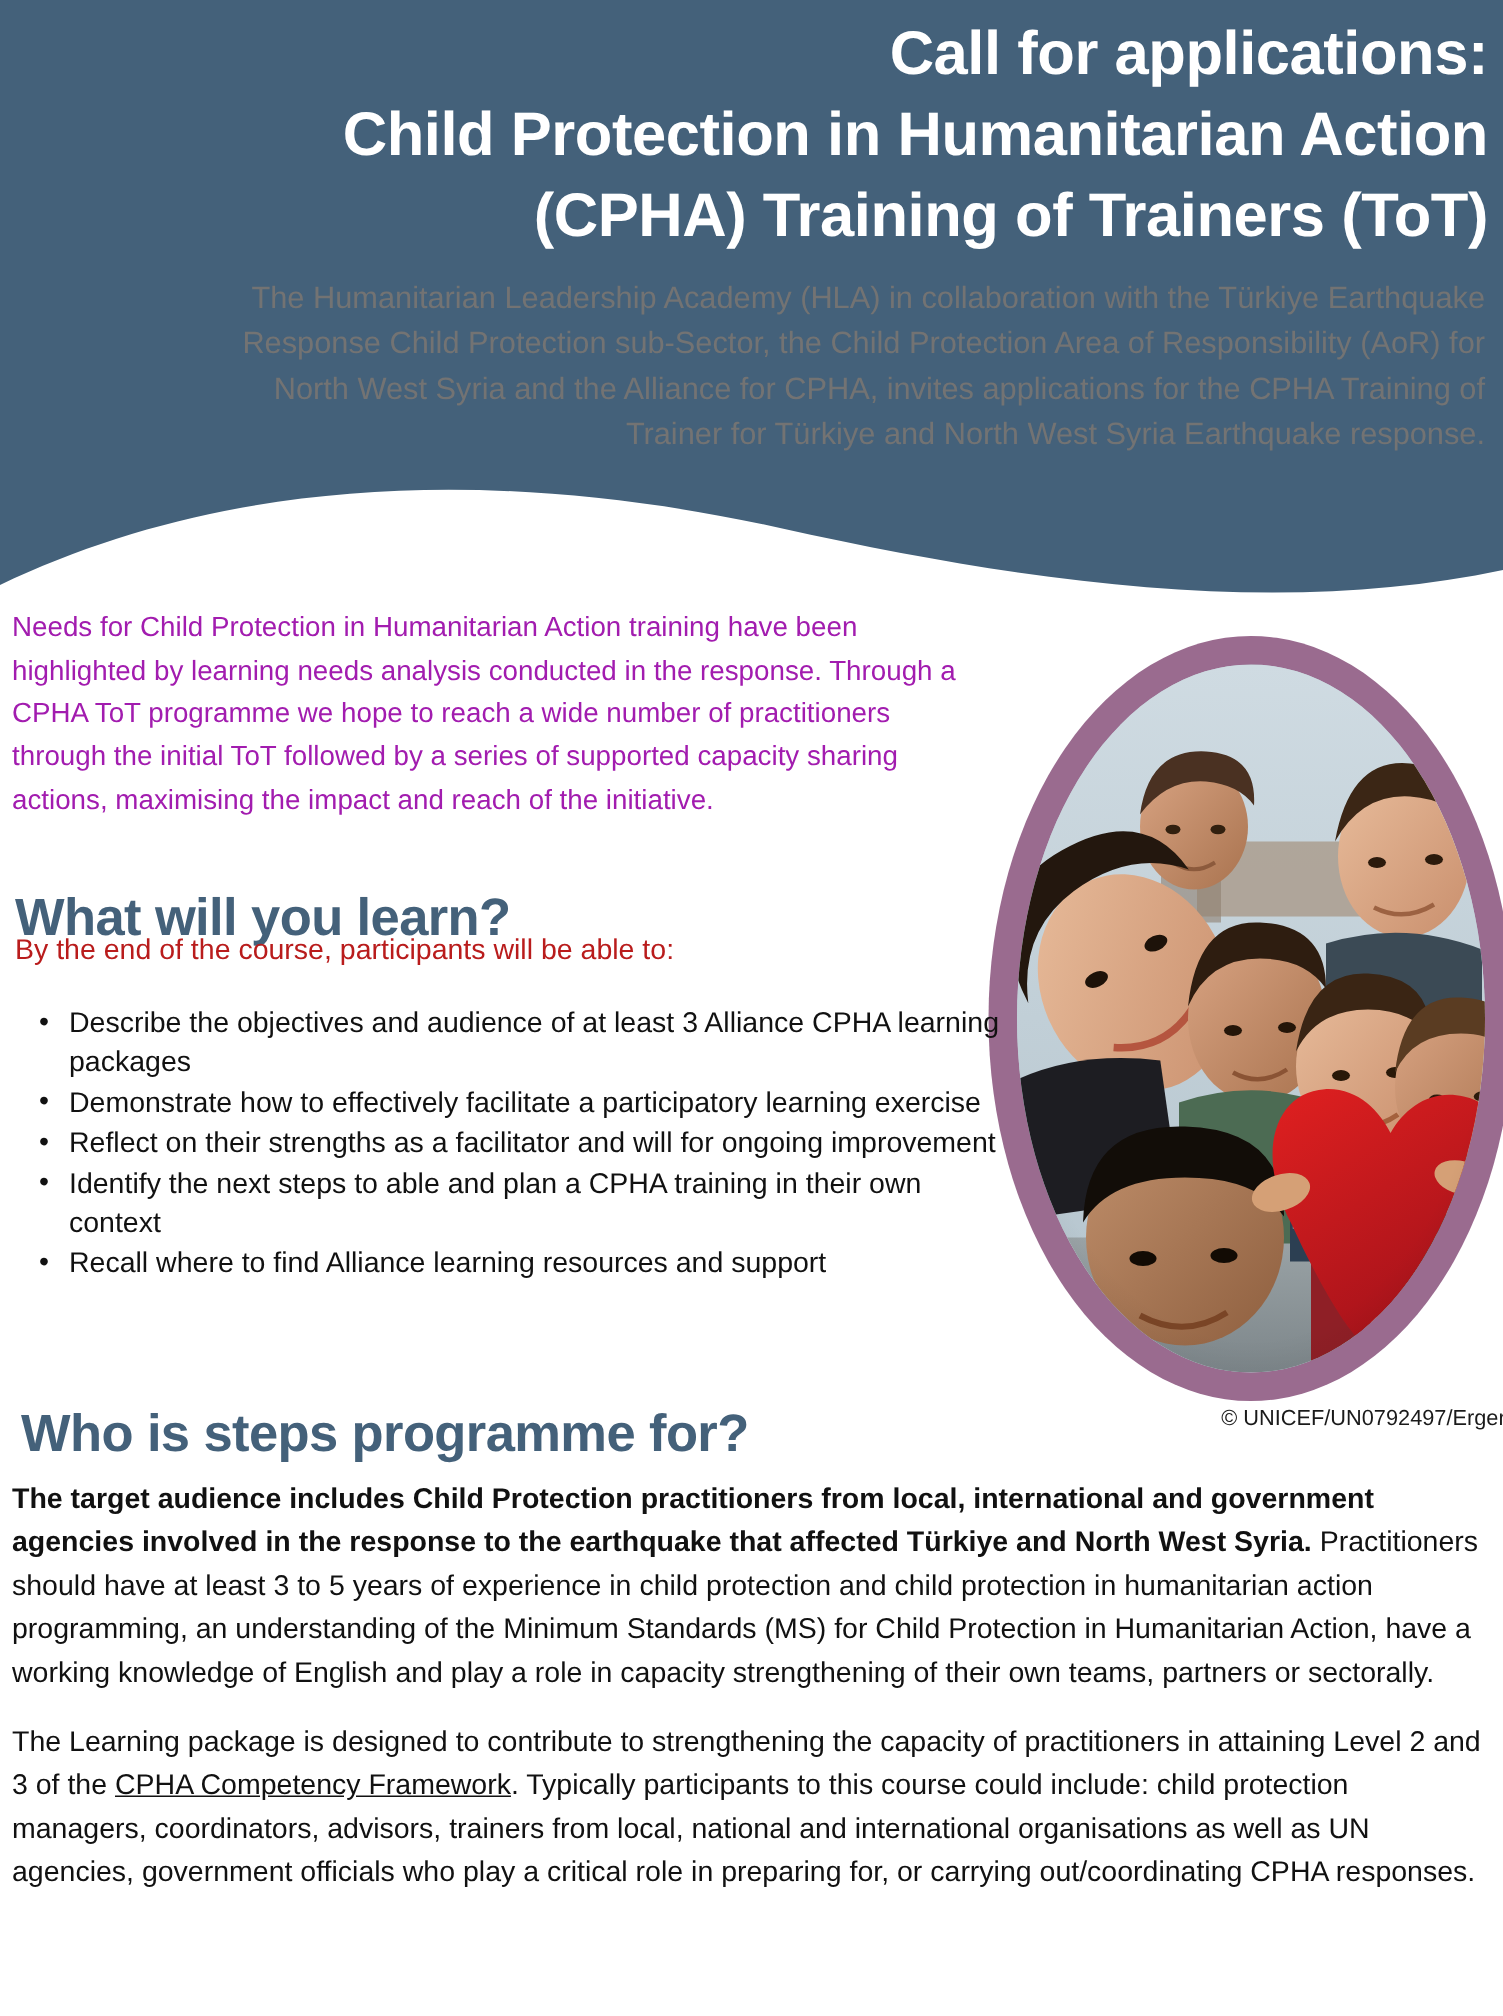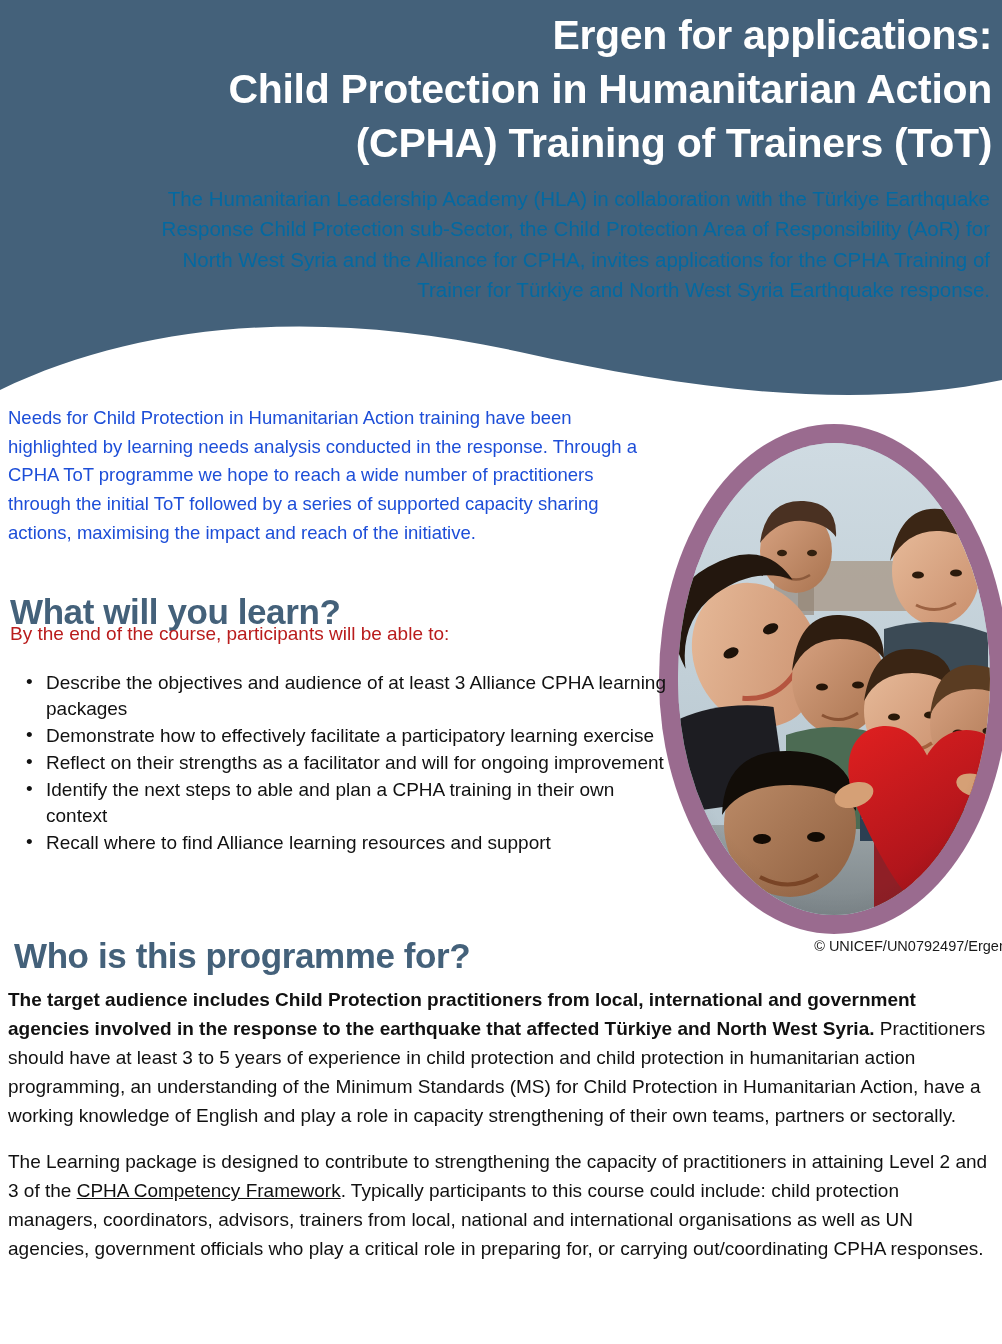--- a/index.html
+++ b/index.html
@@ -41,35 +41,35 @@
   .header-title {
     color: #ffffff;
     font-weight: bold;
     font-size: 41px;
     line-height: 1.32;
     letter-spacing: -0.3px;
     margin: 0;
     padding: 0 2px;
   }
   .header-para {
-    color: #0369a1;
+    color: #737373;
     font-size: 20.5px;
     line-height: 1.47;
     margin: 14px 0 0 0;
     padding: 0 4px 0 110px;
     text-align: right;
   }
 
   
   .intro-para {
     position: absolute;
     top: 404px;
     left: 8px;
     width: 648px;
-    color: #1d4ed8;
+    color: #a21caf;
     font-size: 18.5px;
     line-height: 1.55;
     margin: 0;
   }
 
   .section-head {
     color: #44617a;
     font-weight: bold;
     margin: 0;
   }
@@ -193,21 +193,21 @@
 </style>
 </head>
 <body>
 
 <div class="header-wrap">
   <svg class="header-svg" viewBox="0 0 1002 400" preserveAspectRatio="none">
     <path d="M0,0 L1002,0 L1002,380 C860,410 700,392 520,352 C330,310 150,318 0,390 Z" fill="#44617a"></path>
   </svg>
 
   <div class="header-content">
-    <div class="header-title">Ergen for applications:</div>
+    <div class="header-title">Call for applications:</div>
     <div class="header-title">Child Protection in Humanitarian Action</div>
     <div class="header-title">(CPHA) Training of Trainers (ToT)</div>
     <p class="header-para">The Humanitarian Leadership Academy (HLA) in collaboration with the Türkiye Earthquake Response Child Protection sub-Sector, the Child Protection Area of Responsibility (AoR) for North West Syria and the Alliance for CPHA, invites applications for the CPHA Training of Trainer for Türkiye and North West Syria Earthquake response.</p>
   </div>
 </div>
 
 <p class="intro-para">Needs for Child Protection in Humanitarian Action training have been highlighted by learning needs analysis conducted in the response. Through a CPHA ToT programme we hope to reach a wide number of practitioners through the initial ToT followed by a series of supported capacity sharing actions, maximising the impact and reach of the initiative.</p>
 
 <div class="photo-block">
   <div class="photo-ring">
@@ -351,19 +351,19 @@
 <p class="learn-lead">By the end of the course, participants will be able to:</p>
 
 <ul class="learn-list">
   <li>Describe the objectives and audience of at least 3 Alliance CPHA learning packages</li>
   <li>Demonstrate how to effectively facilitate a participatory learning exercise</li>
   <li>Reflect on their strengths as a facilitator and will for ongoing improvement</li>
   <li>Identify the next steps to able and plan a CPHA training in their own context</li>
   <li>Recall where to find Alliance learning resources and support</li>
 </ul>
 
-<h2 class="section-head head-who">Who is this programme for?</h2>
+<h2 class="section-head head-who">Who is steps programme for?</h2>
 
 <div class="who-body">
   <p><strong>The target audience includes Child Protection practitioners from local, international and government agencies involved in the response to the earthquake that affected Türkiye and North West Syria.</strong><span> Practitioners should have at least 3 to 5 years of experience in child protection and child protection in humanitarian action programming, an understanding of the Minimum Standards (MS) for Child Protection in Humanitarian Action, have a working knowledge of English and play a role in capacity strengthening of their own teams, partners or sectorally.</span></p>
 
   <p><span>The Learning package is designed to contribute to strengthening the capacity of practitioners in attaining Level 2 and 3 of the </span><span class="link-underline">CPHA Competency Framework</span><span>. Typically participants to this course could include: child protection managers, coordinators, advisors, trainers from local, national and international organisations as well as UN agencies, government officials who play a critical role in preparing for, or carrying out/coordinating CPHA responses.</span></p>
 </div>
 
 </body></html>

